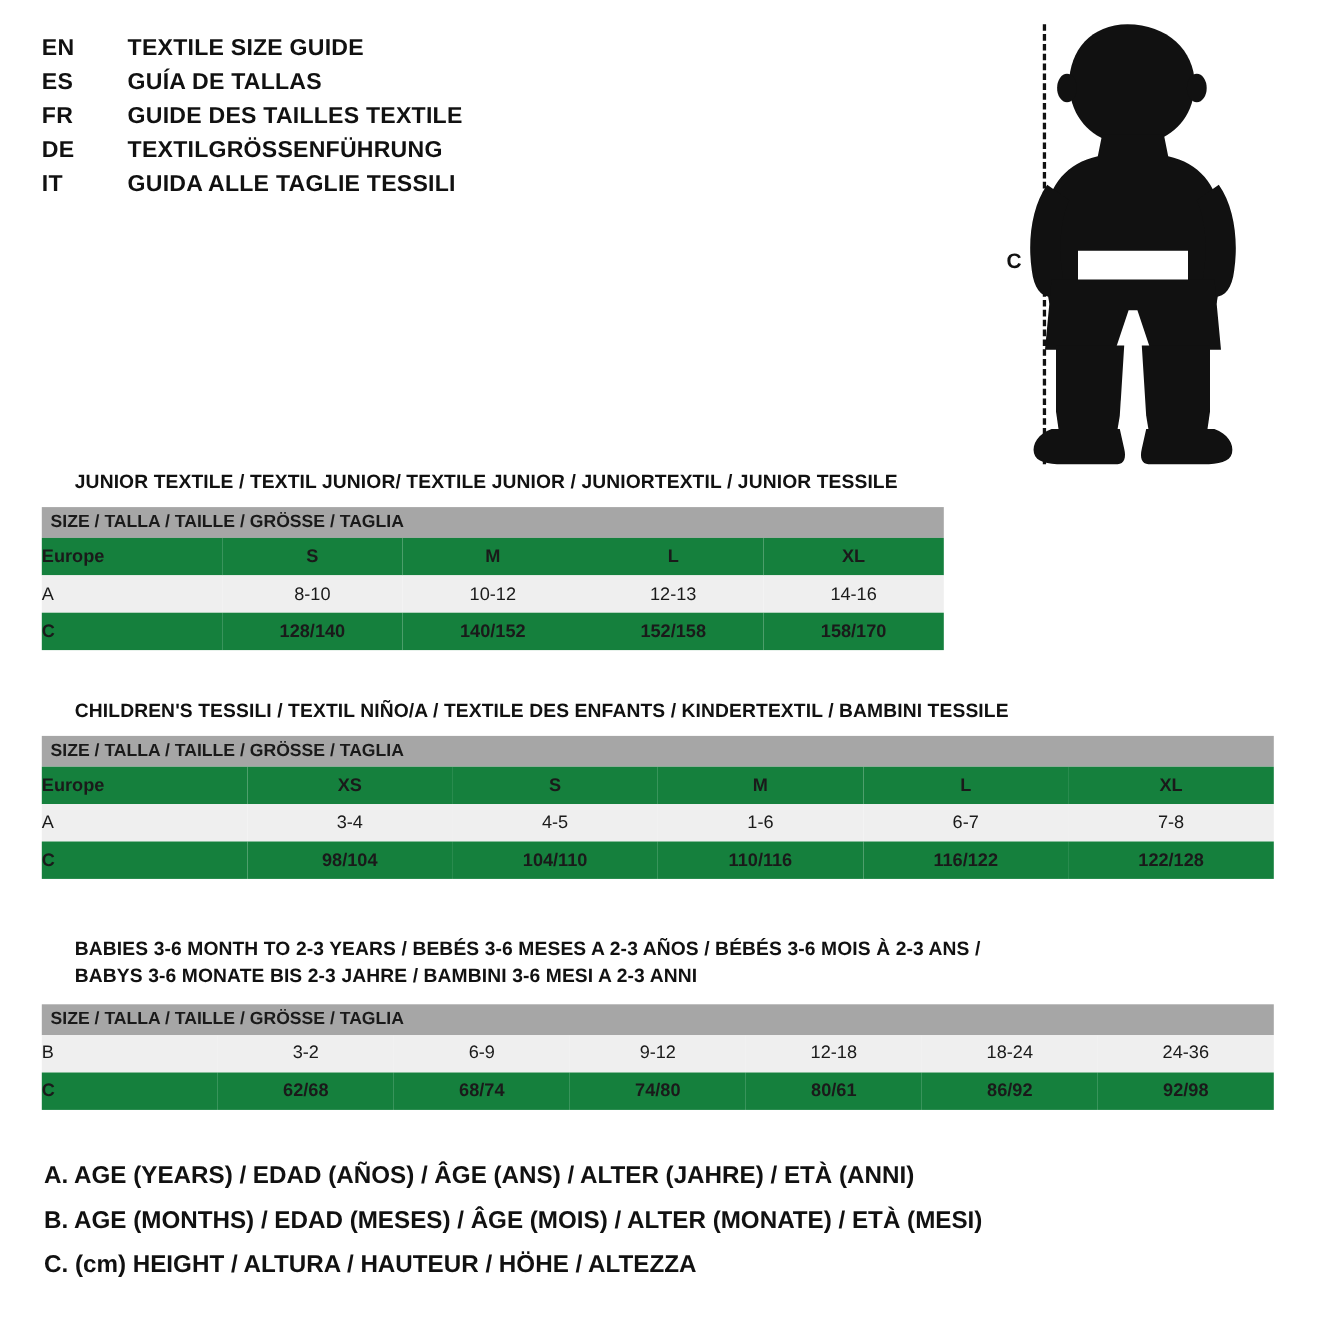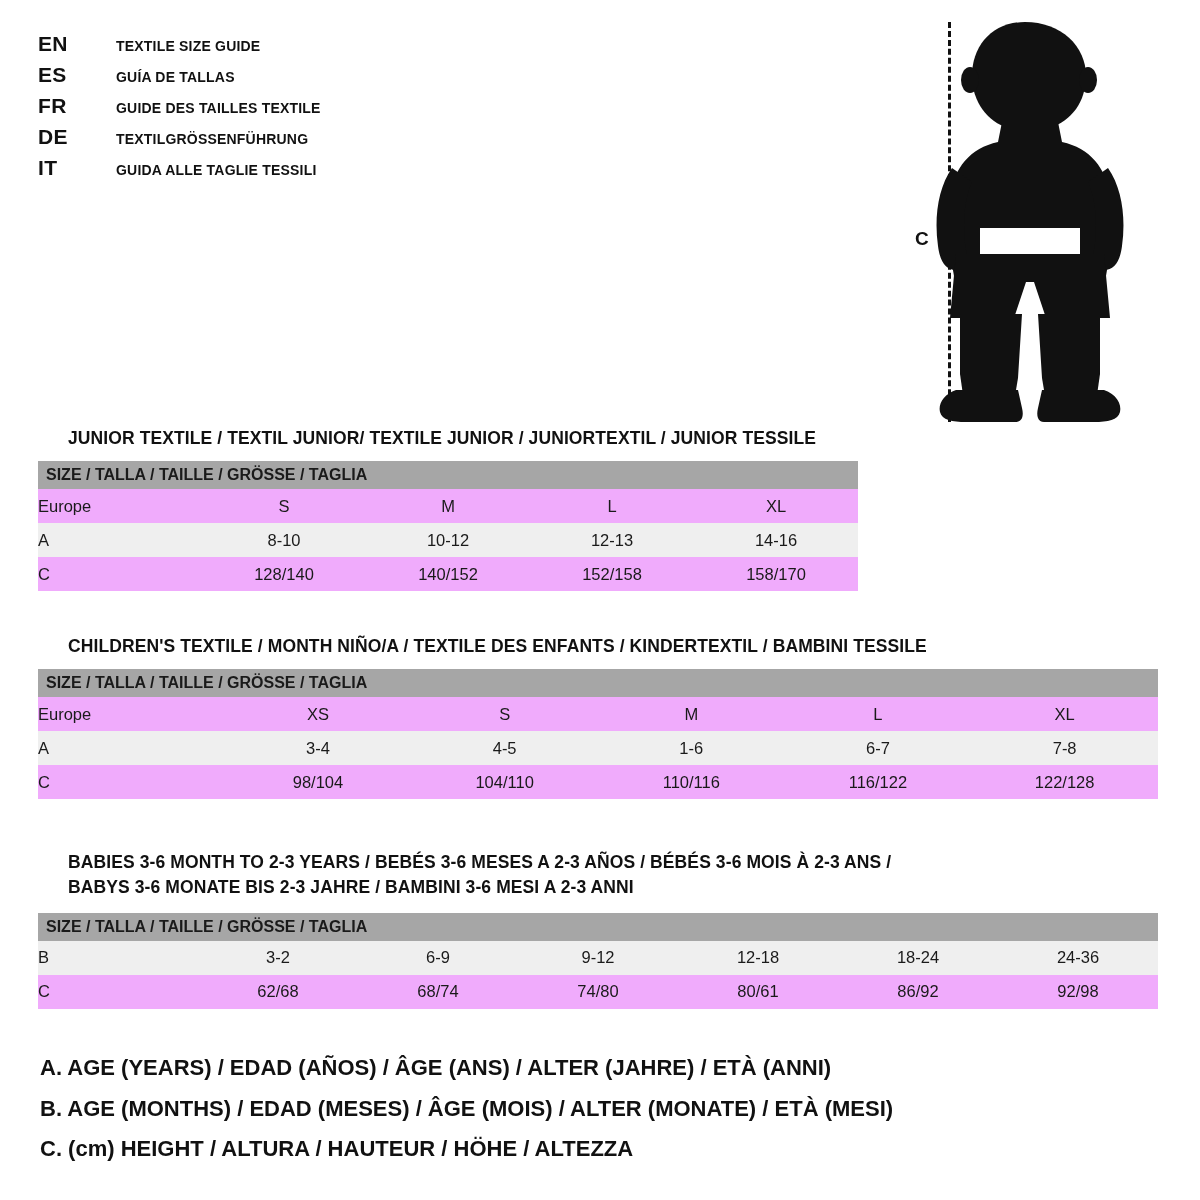--- a/index.html
+++ b/index.html
@@ -38,21 +38,21 @@
     height: 31px;
   }
   .lang-code {
     width: 78px;
     font-size: 21px;
     font-weight: 700;
     letter-spacing: 0.3px;
     color: #111;
   }
   .lang-text {
-    font-size: 14px;
+    font-size: 21px;
     font-weight: 700;
     letter-spacing: 0.2px;
     color: #111;
     text-transform: uppercase;
     white-space: nowrap;
   }
 
   
   .figure-area {
     position: absolute;
@@ -100,21 +100,21 @@
     width: 100%;
     table-layout: fixed;
     font-size: 16.5px;
   }
   table.size-table td {
     padding: 4px 0 4px 0;
     color: #1a1a1a;
     height: 26px;
   }
   tr.shade td { background: #efefef; }
-  tr.plain td { background: #f0abfc; }
+  tr.plain td { background: #15803d; font-weight: bold; }
   td.rowlabel {
     padding-left: 8px;
     text-align: left;
     font-weight: 400;
   }
   td.val { text-align: center; }
   td.hdr { text-align: center; font-weight: 400; }
 
   
   .band-wrap {
@@ -236,21 +236,21 @@
         <td class="val">128/140</td>
         <td class="val">140/152</td>
         <td class="val">152/158</td>
         <td class="val">158/170</td>
       </tr>
     </tbody>
       </table>
   </div>
 
   <div id="children-block" class="table-block">
-    <div class="section-title">CHILDREN'S TEXTILE / MONTH NIÑO/A / TEXTILE DES ENFANTS / KINDERTEXTIL / BAMBINI TESSILE</div>
+    <div class="section-title">CHILDREN'S TESSILI / TEXTIL NIÑO/A / TEXTILE DES ENFANTS / KINDERTEXTIL / BAMBINI TESSILE</div>
     <div style="height:12px"></div>
     <div class="band-wrap">SIZE / TALLA / TAILLE / GRÖSSE / TAGLIA</div>
     <table class="size-table">
       <tbody>
           <tr class="plain">
         <td class="rowlabel">Europe</td>
         <td class="hdr">XS</td>
         <td class="hdr">S</td>
         <td class="hdr">M</td>
         <td class="hdr">L</td>

